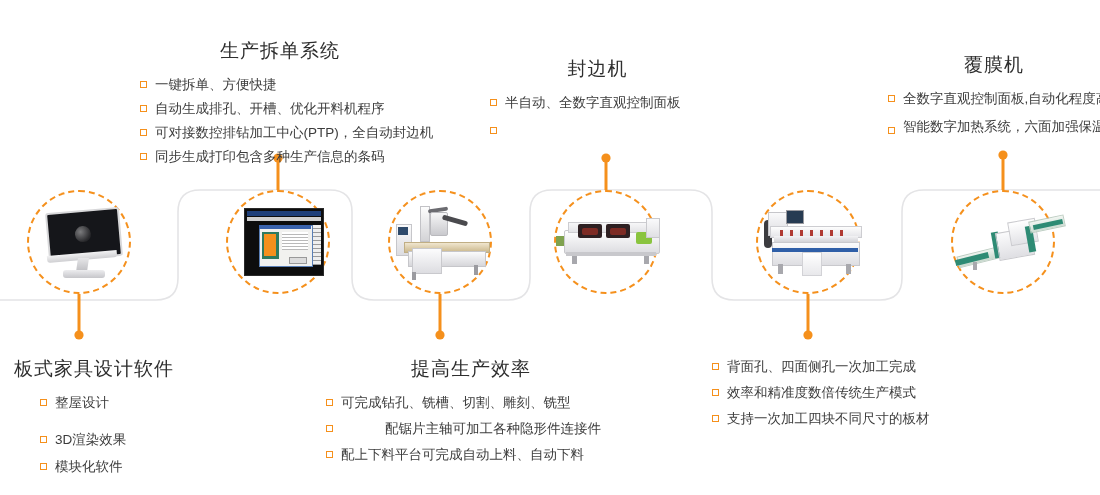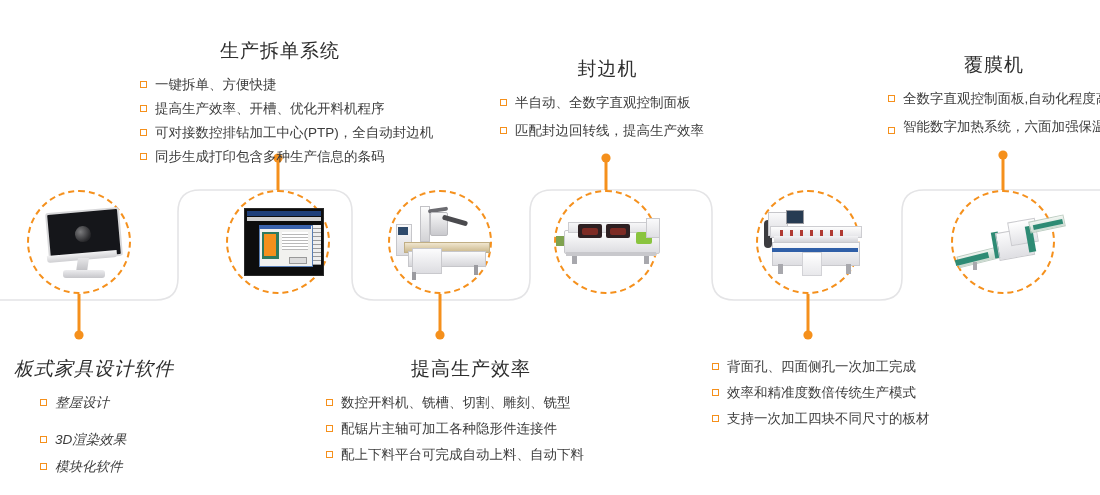--- a/index.html
+++ b/index.html
@@ -327,62 +327,61 @@
 
   <div class="block" style="left:140px; top:38px; width:280px;">
     <div class="block-title center">生产拆单系统</div>
     <ul class="feat-list">
       <li class="feat-item">
         <span class="feat-box"></span>
         <span class="feat-text">一键拆单、方便快捷</span>
       </li>
       <li class="feat-item">
         <span class="feat-box"></span>
-        <span class="feat-text">提高生产效率、开槽、优化开料机程序</span>
+        <span class="feat-text">自动生成排孔、开槽、优化开料机程序</span>
       </li>
       <li class="feat-item">
         <span class="feat-box"></span>
         <span class="feat-text">可对接数控排钻加工中心(PTP)，全自动封边机</span>
       </li>
       <li class="feat-item">
         <span class="feat-box"></span>
         <span class="feat-text">同步生成打印包含多种生产信息的条码</span>
       </li>
     </ul>
   </div>
 
-  <div class="block" style="left:500px; top:56px; width:215px;">
+  <div class="block" style="left:490px; top:56px; width:215px;">
     <div class="block-title center">封边机</div>
     <ul class="feat-list">
       <li class="feat-item">
         <span class="feat-box"></span>
         <span class="feat-text">半自动、全数字直观控制面板</span>
       </li>
       <li class="feat-item" style="margin-top:6px;">
         <span class="feat-box"></span>
-        <span class="feat-text">匹配封边回转线，提高生产效率</span>
       </li>
     </ul>
   </div>
 
   <div class="block" style="left:888px; top:52px; width:212px;">
     <div class="block-title center">覆膜机</div>
     <ul class="feat-list">
       <li class="feat-item">
         <span class="feat-box"></span>
         <span class="feat-text">全数字直观控制面板,自动化程度高</span>
       </li>
       <li class="feat-item" style="margin-top:6px;align-items:center;">
         <span class="feat-box"></span>
         <span class="feat-text">智能数字加热系统，六面加强保温</span>
       </li>
     </ul>
   </div>
 
-  <div class="block" style="left:14px; top:356px; width:220px;font-style:italic;">
+  <div class="block" style="left:14px; top:356px; width:220px;">
     <div class="block-title left">板式家具设计软件</div>
     <ul class="feat-list" style="padding-left:26px;">
       <li class="feat-item" style="margin-bottom:15px;">
         <span class="feat-box"></span>
         <span class="feat-text">整屋设计</span>
       </li>
       <li class="feat-item" style="margin-bottom:5px;">
         <span class="feat-box"></span>
         <span class="feat-text">3D渲染效果</span>
       </li>
@@ -391,23 +390,23 @@
         <span class="feat-text">模块化软件</span>
       </li>
     </ul>
   </div>
 
   <div class="block" style="left:326px; top:356px; width:290px;">
     <div class="block-title center">提高生产效率</div>
     <ul class="feat-list">
       <li class="feat-item" style="margin-bottom:4px;">
         <span class="feat-box"></span>
-        <span class="feat-text">数控开料机、铣槽、切割、雕刻、铣型</span>
-      </li>
-      <li class="feat-item" style="margin-bottom:4px;">
+        <span class="feat-text">可完成钻孔、铣槽、切割、雕刻、铣型</span>
+      </li>
+      <li class="feat-item" style="margin-bottom:4px;gap:44px;">
         <span class="feat-box"></span>
         <span class="feat-text">配锯片主轴可加工各种隐形件连接件</span>
       </li>
       <li class="feat-item">
         <span class="feat-box"></span>
         <span class="feat-text">配上下料平台可完成自动上料、自动下料</span>
       </li>
     </ul>
   </div>
 

